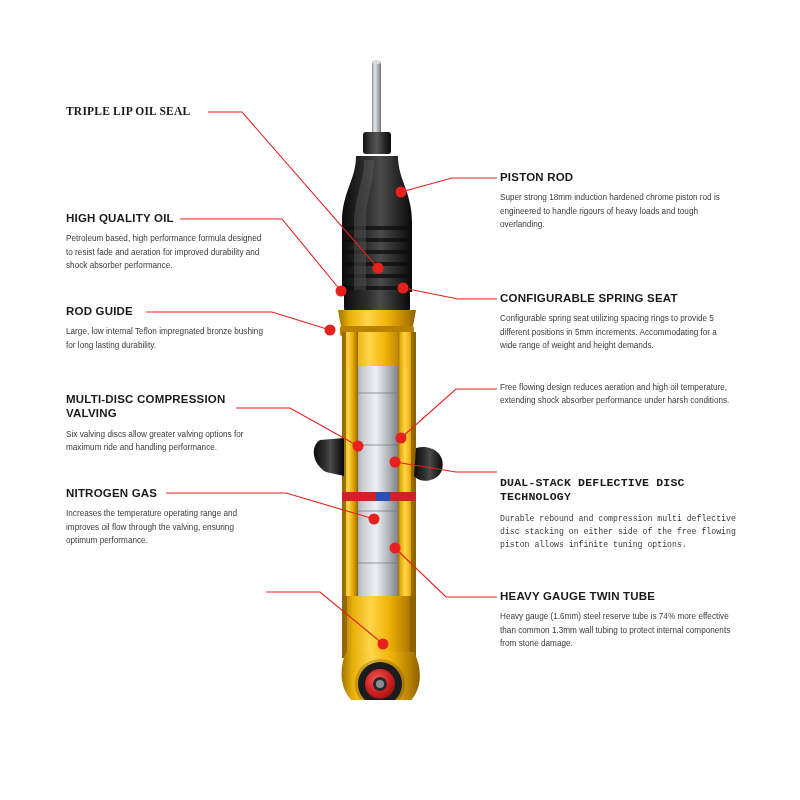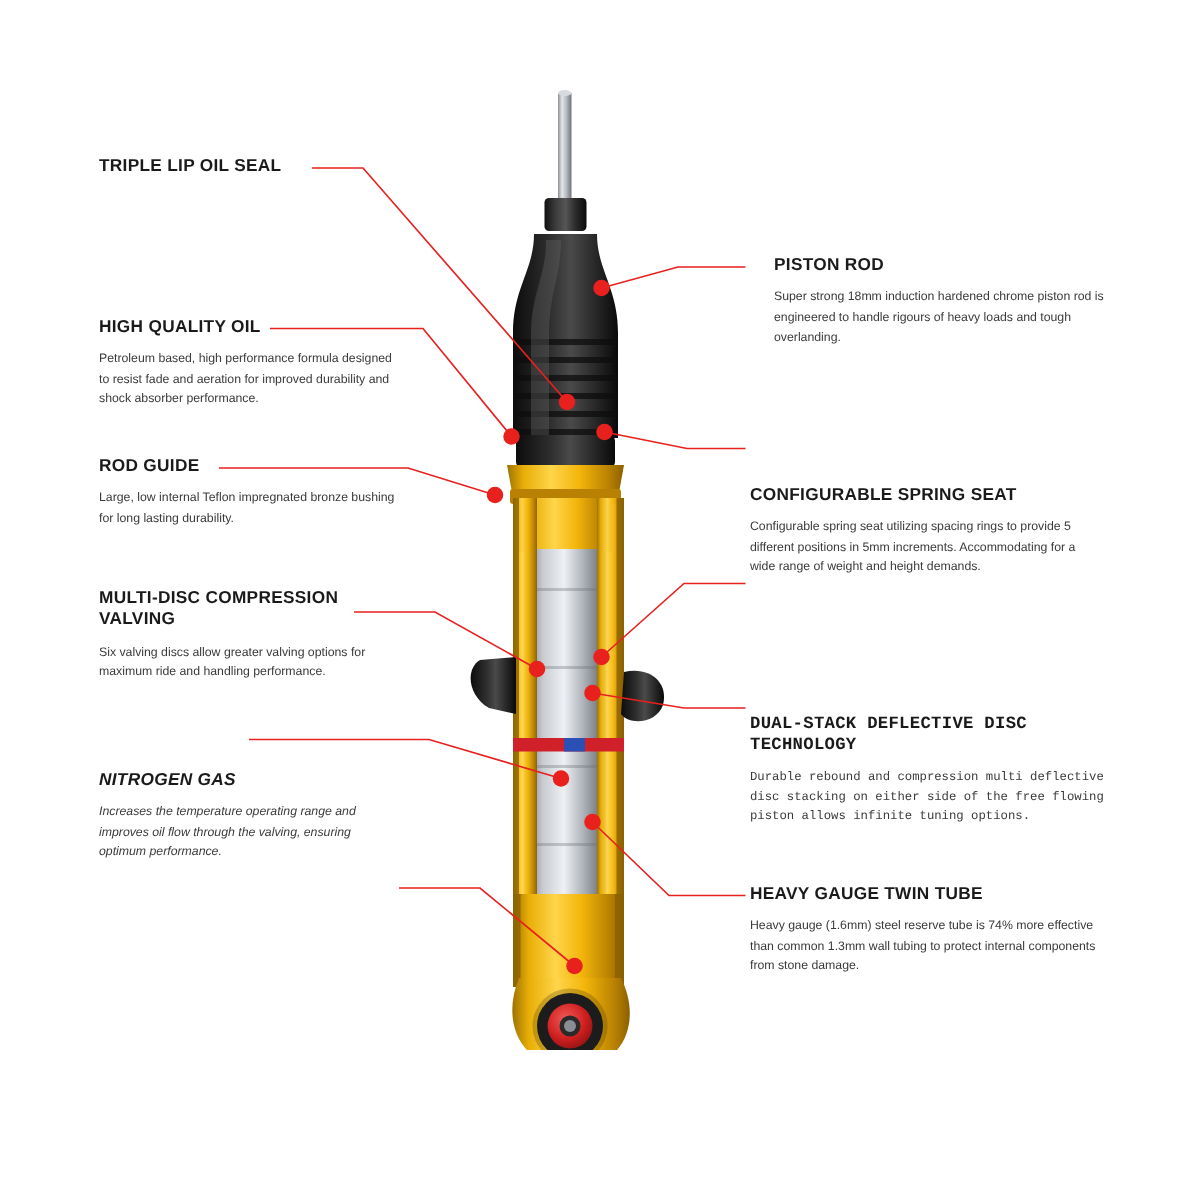--- a/index.html
+++ b/index.html
@@ -194,56 +194,57 @@
       <circle cx="374" cy="519" r="5.5"></circle>
       <circle cx="383" cy="644" r="5.5"></circle>
       <circle cx="401" cy="192" r="5.5"></circle>
       <circle cx="403" cy="288" r="5.5"></circle>
       <circle cx="401" cy="438" r="5.5"></circle>
       <circle cx="395" cy="462" r="5.5"></circle>
       <circle cx="395" cy="548" r="5.5"></circle>
     </g>
   </svg>
 
-  <div class="callout" style="left:66px; top:104px;">
+  <div class="callout" style="left:66px; top:104px;font-family:Liberation Serif, serif;">
     <p class="title">TRIPLE LIP OIL SEAL</p>
   </div>
 
   <div class="callout" style="left:66px; top:211px;">
     <p class="title">HIGH QUALITY OIL</p>
     <p class="body">Petroleum based, high performance formula designed to resist fade and aeration for improved durability and shock absorber performance.</p>
   </div>
 
   <div class="callout" style="left:66px; top:304px;">
     <p class="title">ROD GUIDE</p>
     <p class="body">Large, low internal Teflon impregnated bronze bushing for long lasting durability.</p>
   </div>
 
   <div class="callout" style="left:66px; top:392px;">
     <p class="title">MULTI-DISC COMPRESSION VALVING</p>
     <p class="body">Six valving discs allow greater valving options for maximum ride and handling performance.</p>
   </div>
 
-  <div class="callout" style="left:66px; top:513px;font-style:italic;">
+  <div class="callout" style="left:66px; top:486px;">
     <p class="title">NITROGEN GAS</p>
     <p class="body">Increases the temperature operating range and improves oil flow through the valving, ensuring optimum performance.</p>
   </div>
 
 
-  <div class="callout" style="left:500px; top:170px; width:236px;margin-left:16px;">
+  <div class="callout" style="left:500px; top:170px; width:236px;">
     <p class="title">PISTON ROD</p>
     <p class="body">Super strong 18mm induction hardened chrome piston rod is engineered to handle rigours of heavy loads and tough overlanding.</p>
   </div>
 
-  <div class="callout" style="left:500px; top:291px; width:236px;margin-top:32px;">
+  <div class="callout" style="left:500px; top:291px; width:236px;">
     <p class="title">CONFIGURABLE SPRING SEAT</p>
     <p class="body">Configurable spring seat utilizing spacing rings to provide 5 different positions in 5mm increments. Accommodating for a wide range of weight and height demands.</p>
   </div>
 
   <div class="callout" style="left:500px; top:381px; width:236px;">
+    <p class="body">Free flowing design reduces aeration and high oil temperature, extending shock absorber performance under harsh conditions.</p>
   </div>
 
   <div class="callout" style="left:500px; top:476px; width:236px;font-family:Liberation Mono, monospace;">
     <p class="title">DUAL-STACK DEFLECTIVE DISC TECHNOLOGY</p>
     <p class="body">Durable rebound and compression multi deflective disc stacking on either side of the free flowing piston allows infinite tuning options.</p>
   </div>
 
   <div class="callout" style="left:500px; top:589px; width:236px;">
     <p class="title">HEAVY GAUGE TWIN TUBE</p>
     <p class="body">Heavy gauge (1.6mm) steel reserve tube is 74% more effective than common 1.3mm wall tubing to protect internal components from stone damage.</p>

